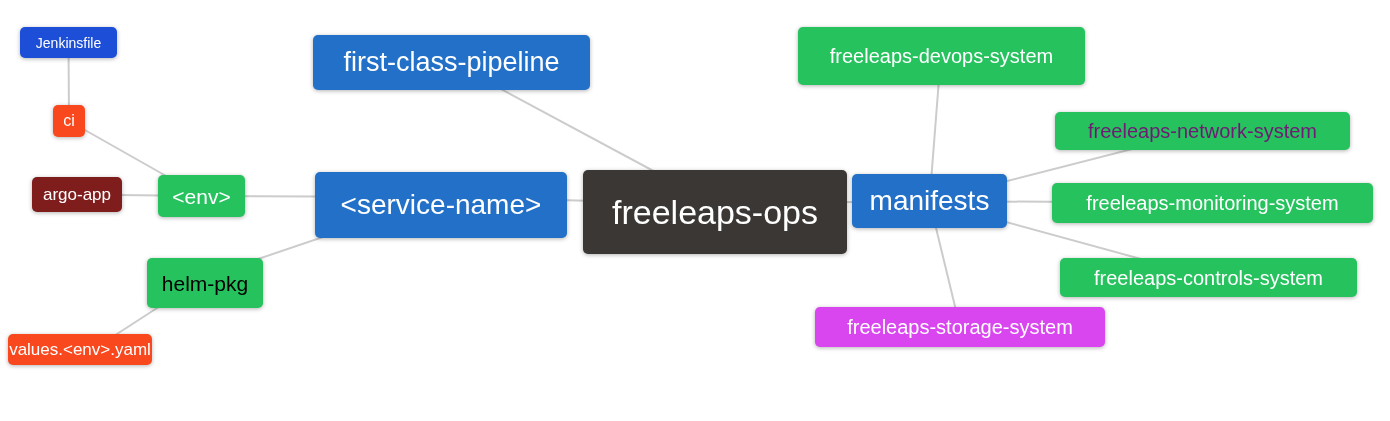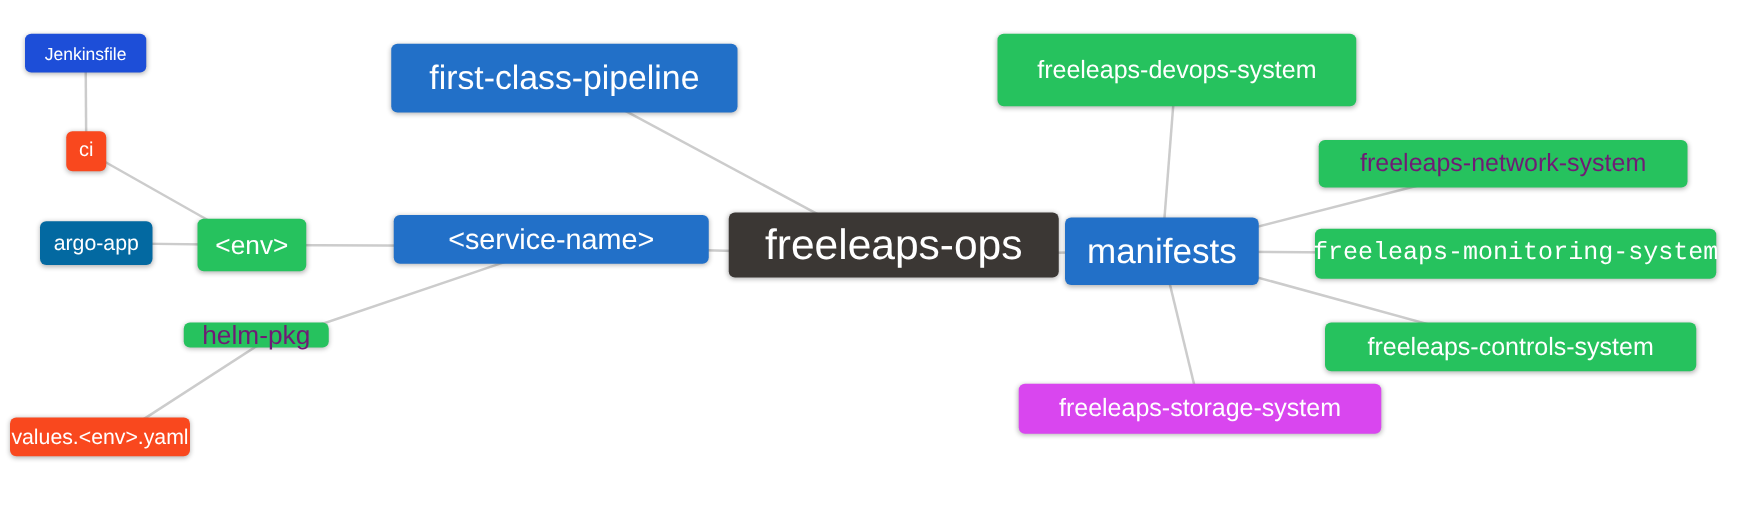--- a/index.html
+++ b/index.html
@@ -57,29 +57,29 @@
       <line x1="451.5" y1="62.5" x2="715" y2="204" stroke="#cccccc" stroke-width="2"></line>
       <line x1="441" y1="197" x2="715" y2="204" stroke="#cccccc" stroke-width="2"></line>
       <line x1="715" y1="204" x2="929.5" y2="201" stroke="#cccccc" stroke-width="2"></line>
       <line x1="929.5" y1="201" x2="941.5" y2="47" stroke="#cccccc" stroke-width="2"></line>
       <line x1="929.5" y1="201" x2="1202.5" y2="131" stroke="#cccccc" stroke-width="2"></line>
       <line x1="929.5" y1="201" x2="1212.5" y2="203" stroke="#cccccc" stroke-width="2"></line>
       <line x1="929.5" y1="201" x2="1208.5" y2="277.5" stroke="#cccccc" stroke-width="2"></line>
       <line x1="929.5" y1="201" x2="960" y2="327" stroke="#cccccc" stroke-width="2"></line>
     </svg>
   <div id="node-layer">
-      <div class="node" style="left: 583px; top: 170px; width: 264px; height: 52px; font-size: 34px; background: rgb(59, 55, 52); color: rgb(255, 255, 255);">freeleaps-ops</div>
+      <div class="node" style="left: 583px; top: 170px; width: 264px; height: 84px; font-size: 34px; background: rgb(59, 55, 52); color: rgb(255, 255, 255);">freeleaps-ops</div>
       <div class="node" style="left: 313px; top: 35px; width: 277px; height: 55px; font-size: 27px; background: rgb(34, 112, 200); color: rgb(255, 255, 255);">first-class-pipeline</div>
-      <div class="node" style="left: 315px; top: 172px; width: 252px; height: 39px; font-size: 23px; background: rgb(34, 112, 200); color: rgb(255, 255, 255);">&lt;service-name&gt;</div>
+      <div class="node" style="left: 315px; top: 172px; width: 252px; height: 66px; font-size: 28px; background: rgb(34, 112, 200); color: rgb(255, 255, 255);">&lt;service-name&gt;</div>
       <div class="node" style="left: 852px; top: 174px; width: 155px; height: 54px; font-size: 28px; background: rgb(34, 112, 200); color: rgb(255, 255, 255);">manifests</div>
       <div class="node" style="left: 158px; top: 175px; width: 87px; height: 42px; font-size: 21px; background: rgb(38, 194, 94); color: rgb(255, 255, 255);">&lt;env&gt;</div>
-      <div class="node" style="left: 147px; top: 258px; width: 116px; height: 20px; font-size: 21px; background: rgb(38, 194, 94); color: #701a75;">helm-pkg</div>
+      <div class="node" style="left: 147px; top: 258px; width: 116px; height: 50px; font-size: 21px; background: rgb(38, 194, 94); color: #000000;">helm-pkg</div>
       <div class="node" style="left: 53px; top: 105px; width: 32px; height: 32px; font-size: 16px; background: rgb(249, 72, 30); color: rgb(255, 255, 255);">ci</div>
-      <div class="node" style="left: 32px; top: 177px; width: 90px; height: 35px; font-size: 17px; background: #0369a1; color: rgb(255, 255, 255);">argo-app</div>
+      <div class="node" style="left: 32px; top: 177px; width: 90px; height: 35px; font-size: 17px; background: #7f1d1d; color: rgb(255, 255, 255);">argo-app</div>
       <div class="node" style="left: 8px; top: 334px; width: 144px; height: 31px; font-size: 17px; background: rgb(249, 72, 30); color: rgb(255, 255, 255);">values.&lt;env&gt;.yaml</div>
       <div class="node" style="left: 20px; top: 27px; width: 97px; height: 31px; font-size: 14px; background: #1d4ed8; color: rgb(255, 255, 255);">Jenkinsfile</div>
       <div class="node" style="left: 798px; top: 27px; width: 287px; height: 58px; font-size: 20px; background: rgb(38, 194, 94); color: rgb(255, 255, 255);">freeleaps-devops-system</div>
       <div class="node" style="left: 1055px; top: 112px; width: 295px; height: 38px; font-size: 20px; background: rgb(38, 194, 94); color: #701a75;">freeleaps-network-system</div>
-      <div class="node" style="left: 1052px; top: 183px; width: 321px; height: 40px; font-size: 20px; background: rgb(38, 194, 94); color: rgb(255, 255, 255); font-family: Liberation Mono, monospace;">freeleaps-monitoring-system</div>
+      <div class="node" style="left: 1052px; top: 183px; width: 321px; height: 40px; font-size: 20px; background: rgb(38, 194, 94); color: rgb(255, 255, 255);">freeleaps-monitoring-system</div>
       <div class="node" style="left: 1060px; top: 258px; width: 297px; height: 39px; font-size: 20px; background: rgb(38, 194, 94); color: rgb(255, 255, 255);">freeleaps-controls-system</div>
       <div class="node" style="left: 815px; top: 307px; width: 290px; height: 40px; font-size: 20px; background: #d946ef; color: rgb(255, 255, 255);">freeleaps-storage-system</div>
     </div>
 </div>
 
 </body></html>

